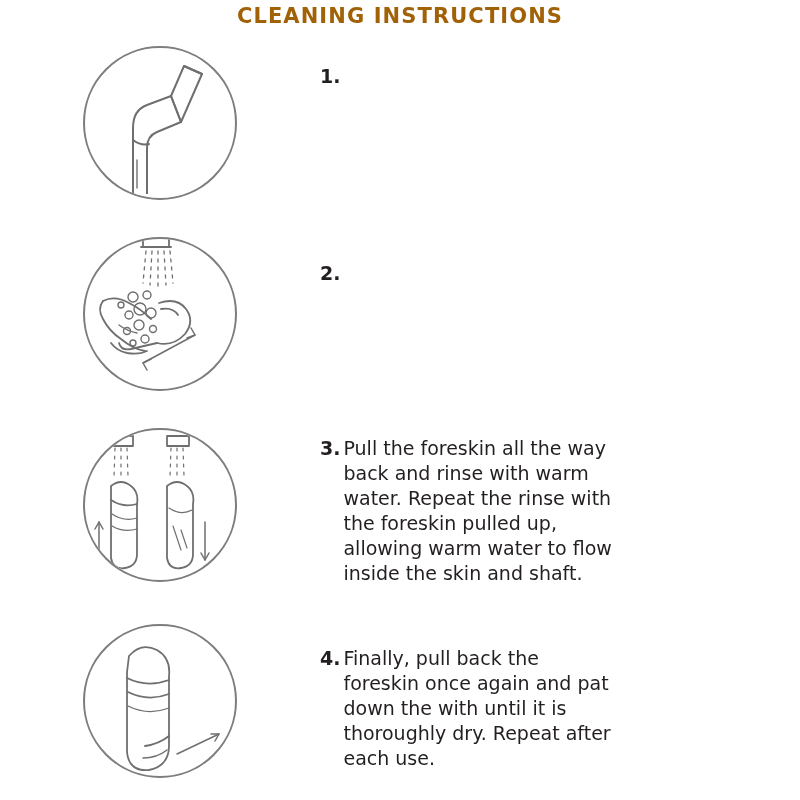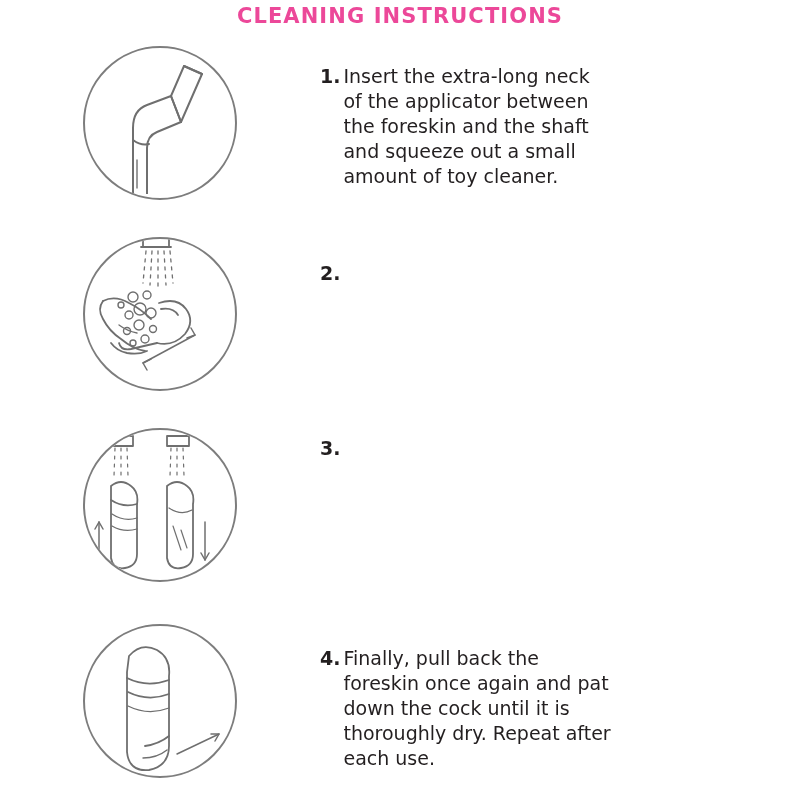--- a/index.html
+++ b/index.html
@@ -19,21 +19,21 @@
     width: 800px;
     height: 800px;
     box-sizing: border-box;
   }
   .title {
     text-align: center;
     font-size: 21px;
     font-weight: bold;
     letter-spacing: 1.1px;
     padding-top: 4px;
-    color: #ec4899;
+    color: #a16207;
   }
   .steps {
     margin-top: 18px;
   }
   .step {
     display: flex;
     align-items: flex-start;
     margin-bottom: 6px;
   }
   .illo-wrap {
@@ -105,21 +105,20 @@
               <path d="M86 48 L96 74"></path>
               <path d="M99 18 L117 26"></path>
 
               <path d="M52 112 L52 140" stroke-width="1.4"></path>
             </g>
           </svg>
         </div>
       </div>
       <div class="text-col">
         <span class="num">1.</span>
-        <span class="body-text">Insert the extra-long neck of the applicator between the foreskin and the shaft and squeeze out a small amount of toy cleaner.</span>
       </div>
     </div>
 
     <div class="step step-2">
       <div class="illo-wrap">
         <div class="circle">
           <svg width="146" height="146" viewBox="0 0 146 146">
             <g fill="none" stroke="#6f6f6f" stroke-width="1.8" stroke-linejoin="round" stroke-linecap="round">
 
               <rect x="58" y="-6" width="26" height="14"></rect>
@@ -202,20 +201,21 @@
               <path d="M14 92 L10 99 M14 92 L18 99" stroke-width="1.5"></path>
 
               <path d="M120 92 L120 130" stroke-width="1.5"></path>
               <path d="M120 130 L116 123 M120 130 L124 123" stroke-width="1.5"></path>
             </g>
           </svg>
         </div>
       </div>
       <div class="text-col">
         <span class="num">3.</span>
+        <span class="body-text">Pull the foreskin all the way back and rinse with warm water. Repeat the rinse with the foreskin pulled up, allowing warm water to flow inside the skin and shaft.</span>
       </div>
     </div>
 
     <div class="step step-4">
       <div class="illo-wrap">
         <div class="circle">
           <svg width="146" height="146" viewBox="0 0 146 146">
             <g fill="none" stroke="#6f6f6f" stroke-width="1.8" stroke-linejoin="round" stroke-linecap="round">
 
               <path d="M44 30 Q56 16 72 24 Q86 32 84 50 L84 120 Q84 140 64 144 Q44 146 42 126 L42 46 Z"></path>
@@ -227,18 +227,18 @@
               <path d="M58 132 Q72 132 82 124" stroke-width="1.4"></path>
 
               <path d="M92 128 L134 108" stroke-width="1.5"></path>
               <path d="M134 108 L126 108 M134 108 L130 115" stroke-width="1.5"></path>
             </g>
           </svg>
         </div>
       </div>
       <div class="text-col">
         <span class="num">4.</span>
-        <span class="body-text">Finally, pull back the foreskin once again and pat down the cock until it is thoroughly dry. Repeat after each use.</span>
+        <span class="body-text">Finally, pull back the foreskin once again and pat down the with until it is thoroughly dry. Repeat after each use.</span>
       </div>
     </div>
 
   </div>
 </div>
 
 </body></html>

